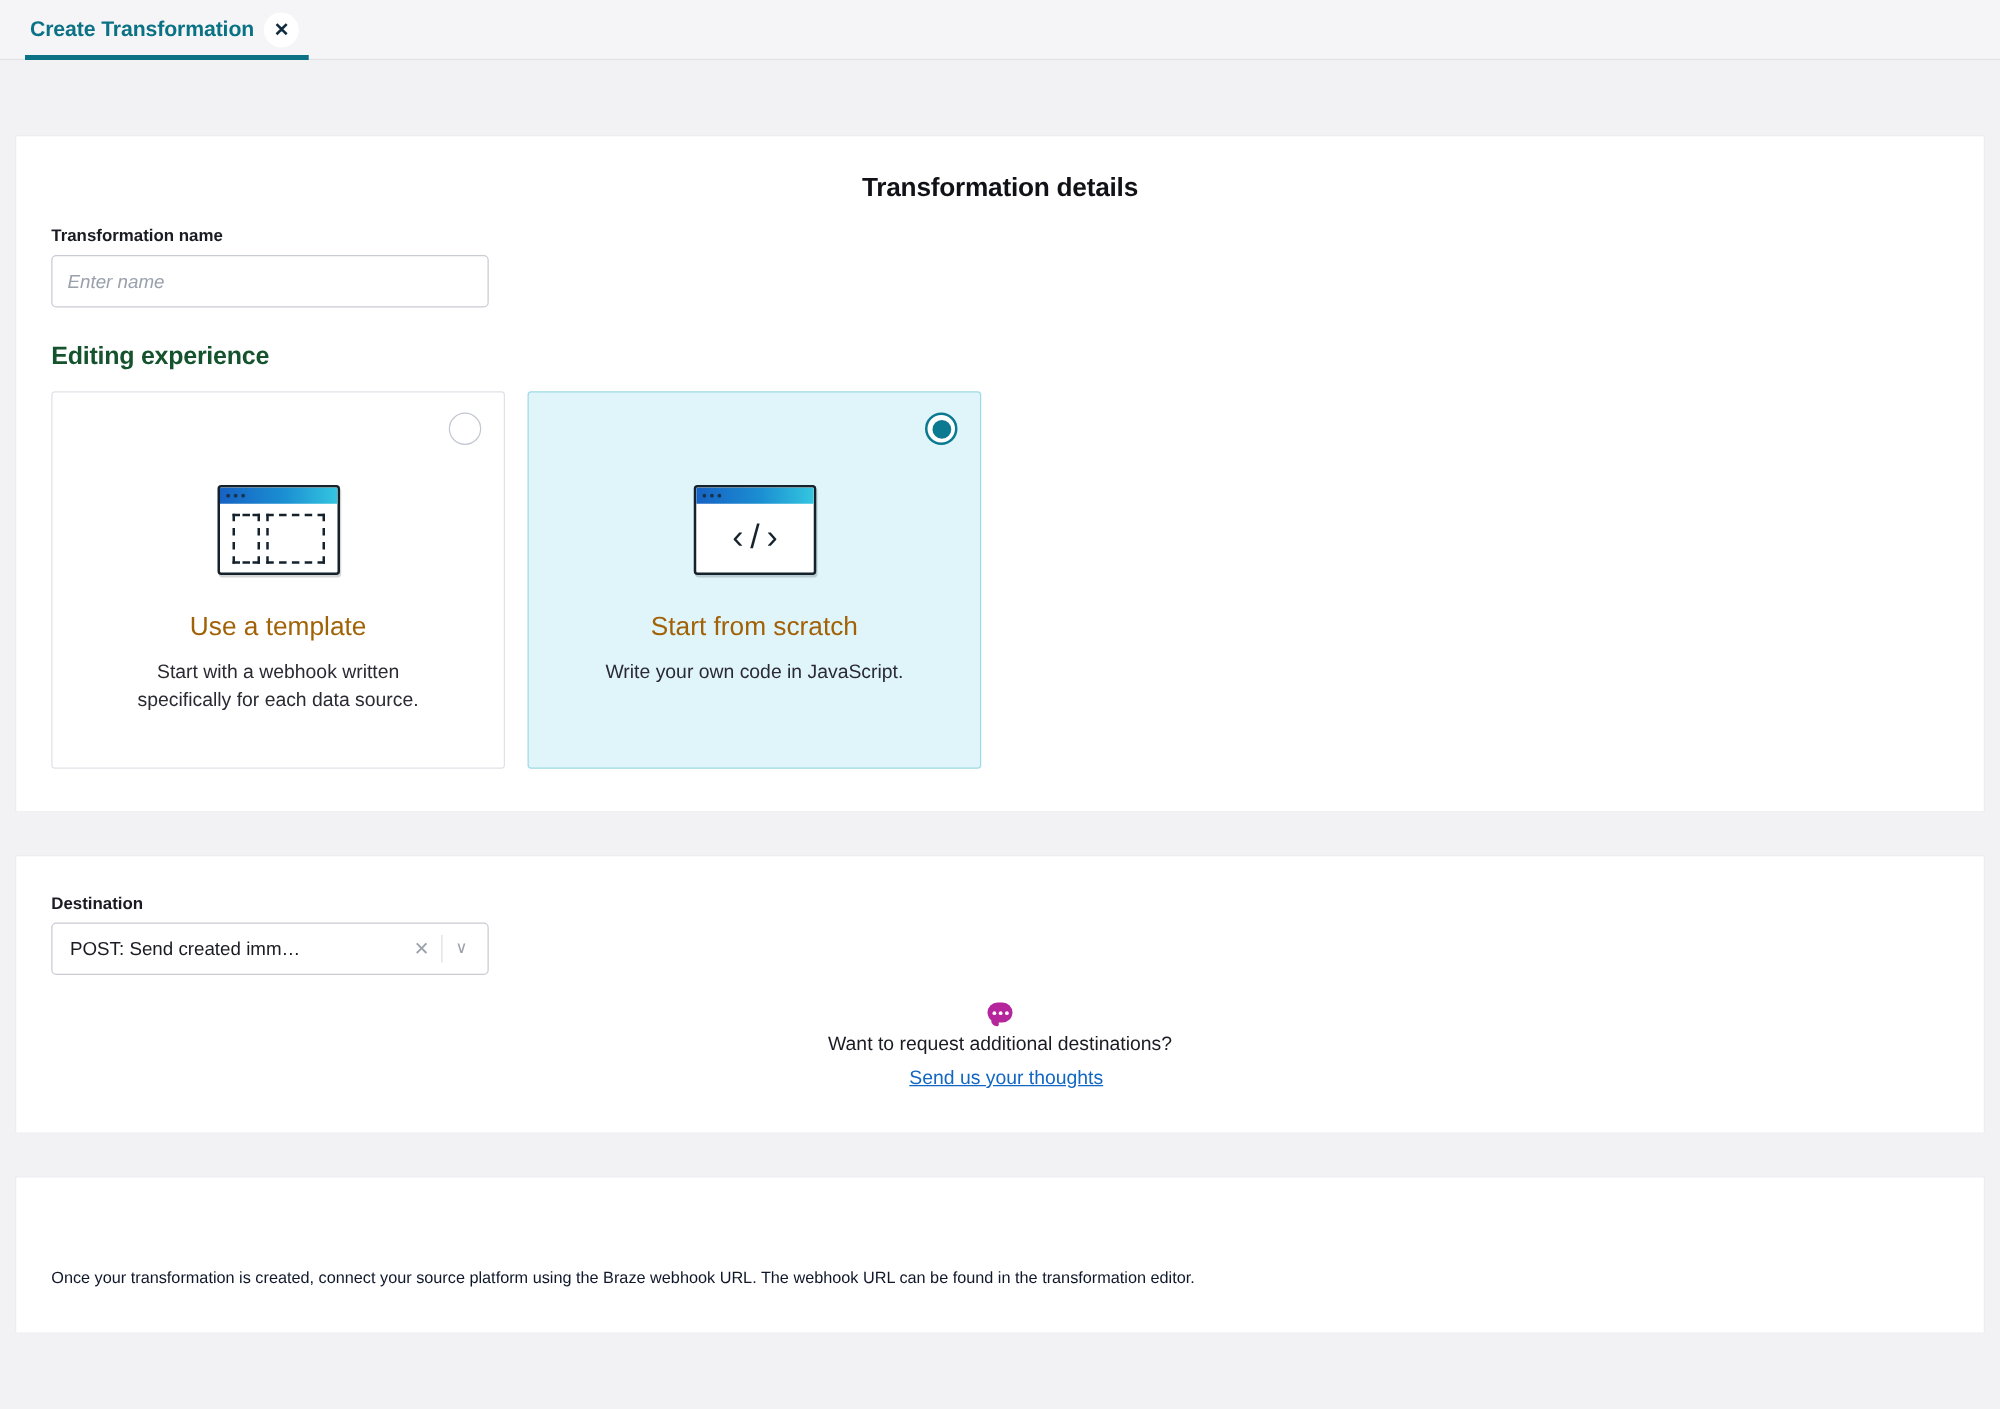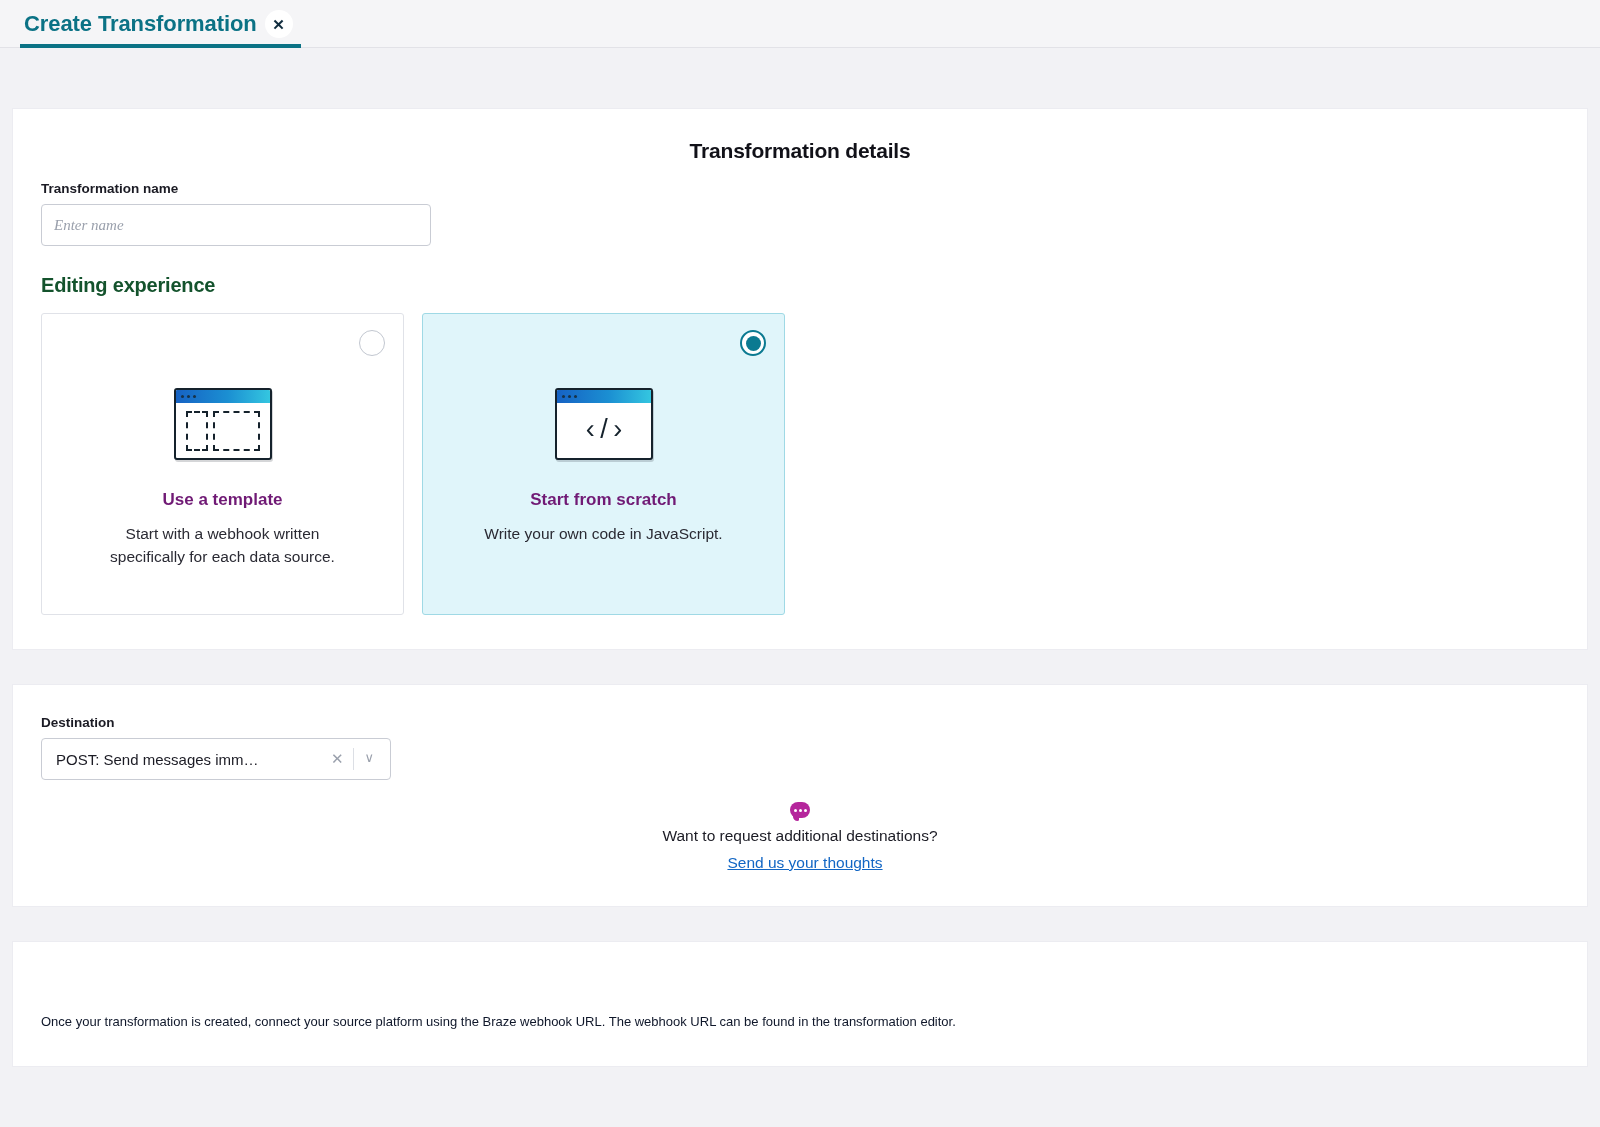--- a/index.html
+++ b/index.html
@@ -28,21 +28,21 @@
   }
   .tab {
     height: 48px;
     display: flex;
     align-items: center;
     gap: 8px;
     padding: 0 8px 0 4px;
     position: relative;
   }
   .tab-label {
-    font-size: 22px;
+    font-size: 17px;
     font-weight: bold;
     color: #0b7285;
     letter-spacing: -0.1px;
   }
   .tab-close {
     width: 28px;
     height: 28px;
     border-radius: 50%;
     background: #ffffff;
     display: flex;
@@ -94,27 +94,27 @@
   }
   h3.sub-title {
     font-size: 20px;
     font-weight: bold;
     margin: 28px 0 16px 0;
     letter-spacing: -0.2px;
     color: #14532d;
   }
 
   .text-input {
-    width: 390px;
+    width: 350px;
     height: 42px;
     border: 1px solid #c9ccd4;
     border-radius: 4px;
     padding: 0 12px;
     font-size: 15px;
-    font-family: Liberation Serif, serif;
+    font-family: Liberation Sans, sans-serif;
     color: #1b1b24;
     background: #fff;
     outline: none;
   }
   .text-input::placeholder {
     color: #9aa0ac;
     font-style: italic;
   }
 
   
@@ -211,23 +211,23 @@
     font-size: 27px;
     color: #15222c;
     letter-spacing: -1px;
     font-family: "Liberation Sans", sans-serif;
     line-height: 1;
     margin-top: -2px;
   }
 
   .choice-title {
     margin-top: 30px;
-    font-size: 17px;
-    font-weight: bold;
-    color: #701a75;
+    font-size: 21px;
+    font-weight: normal;
+    color: #a16207;
   }
   .choice-desc {
     margin-top: 12px;
     font-size: 15.5px;
     line-height: 1.5;
     color: #2a2a33;
     text-align: center;
     max-width: 250px;
   }
 
@@ -391,21 +391,21 @@
   </section>
 
   <div class="gap"></div>
 
   <section class="card">
     <div class="card-inner">
 
       <h3 class="field-label">Destination</h3>
 
       <div class="select">
-        <span class="select-value">POST: Send messages imm…</span>
+        <span class="select-value">POST: Send created imm…</span>
         <span class="select-clear">✕</span>
         <span class="select-divider"></span>
         <span class="select-chevron">∨</span>
       </div>
 
       <div class="helper-row">
         <span class="bubble-icon">
           <span class="bubble-dot"></span>
           <span class="bubble-dot"></span>
           <span class="bubble-dot"></span>

